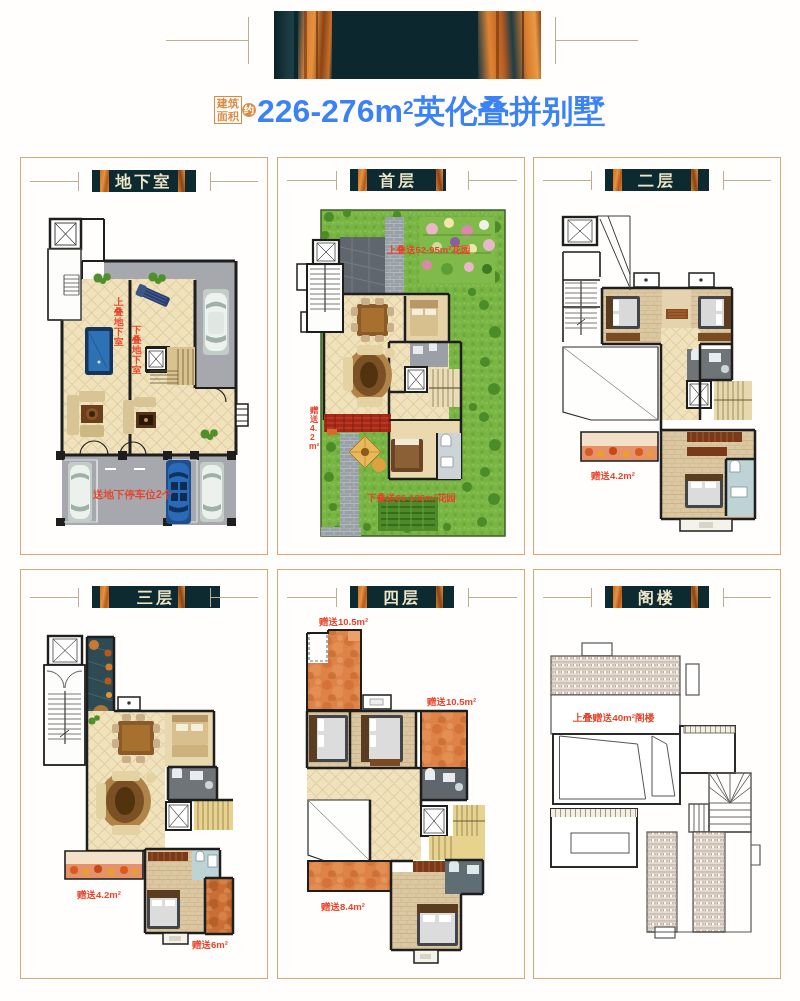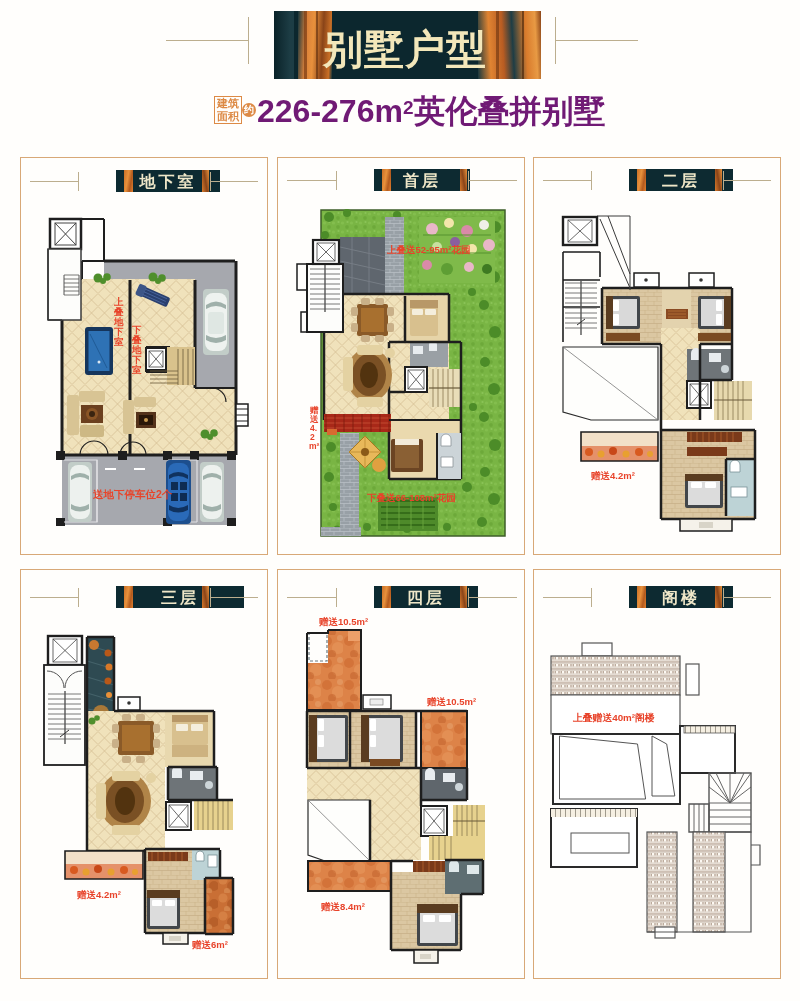--- a/index.html
+++ b/index.html
@@ -1,50 +1,49 @@
 <!DOCTYPE html>
 <html><head>
 <meta charset="utf-8">
 <style>
 html,body{margin:0;padding:0;}
 body{width:800px;height:1001px;position:relative;background:#fffefc;font-family:"Liberation Sans",sans-serif;overflow:hidden;}
 .abs{position:absolute;}
 .panel{position:absolute;width:246px;border:1px solid #d8a877;background:#fffefc;}
-.pbanner{position:absolute;height:22px;background:#0d2a31;overflow:hidden;margin-left:24px;}
+.pbanner{position:absolute;height:22px;background:#0d2a31;overflow:hidden;}
 .pbanner span{position:absolute;width:100%;text-align:center;top:2px;left:0;font-size:16px;font-weight:bold;color:#efe7c8;letter-spacing:3px;}
 .hline{position:absolute;height:1px;background:#bcae8e;}
 .vtick{position:absolute;width:1px;background:#bcae8e;}
 .wood1{position:absolute;top:0;width:9px;height:100%;background:linear-gradient(100deg,#c96f26 0%,#e8913c 40%,#b35a1e 70%,#e07f2e 100%);}
 .wood2{position:absolute;top:0;width:7px;height:100%;background:linear-gradient(80deg,#d97b2c 0%,#8a4418 50%,#e8913c 100%);}
 </style>
 </head>
 <body>
 
 <div class="abs" style="left:274px;top:11px;width:267px;height:68px;background:#0c272e;overflow:hidden;">
   <div class="abs" style="left:24px;top:0;width:34px;height:68px;background:linear-gradient(93deg,#16363d 0%,#d9803a 25%,#e8913c 45%,#8a4418 70%,#c96f26 90%,#13333a 100%);"></div>
   <div class="abs" style="left:30px;top:0;width:3px;height:68px;background:#7a3c14;opacity:0.7;"></div>
   <div class="abs" style="left:42px;top:0;width:2px;height:68px;background:#5a2c0e;opacity:0.6;"></div>
   <div class="abs" style="left:204px;top:0;width:63px;height:68px;background:linear-gradient(87deg,#17373e 0%,#e08432 20%,#b85c22 40%,#1d3d45 55%,#d97b2c 75%,#e89a44 90%,#8a4418 100%);"></div>
   <div class="abs" style="left:222px;top:0;width:3px;height:68px;background:#6a3410;opacity:0.6;"></div>
   <div class="abs" style="left:248px;top:0;width:2px;height:68px;background:#402008;opacity:0.6;"></div>
   <div class="abs" style="left:0px;top:0;width:20px;height:68px;background:linear-gradient(90deg,#0a2228,#1d3d45 80%);"></div>
-  <div class="abs" style="left:0px;top:11px;width:262px;height:52px;text-align:center;font-size:40px;font-weight:bold;color:#f3e7ba;letter-spacing:1px;">别墅户型</div>
 </div>
 
 <div class="hline" style="left:166px;top:40px;width:82px;"></div>
 <div class="vtick" style="left:248px;top:17px;height:47px;"></div>
 
 <div class="hline" style="left:556px;top:40px;width:82px;"></div>
 <div class="vtick" style="left:555px;top:17px;height:47px;"></div>
 
 <div class="abs" style="left:214px;top:96px;width:26px;height:26px;border:1.5px solid #dd8a45;color:#dd8a45;font-size:11px;font-weight:bold;line-height:13px;text-align:center;">建筑<br>面积</div>
 
 <div class="abs" style="left:242px;top:103px;width:14px;height:14px;border-radius:50%;background:#dd8a45;color:#fff;font-size:10px;font-weight:bold;text-align:center;line-height:14px;">约</div>
 
-<div class="abs" style="left:257px;top:90px;width:360px;font-size:32px;font-weight:bold;color:#701a75;letter-spacing:0px;">226-276m<span style="font-size:19px;vertical-align:8px;">2</span>英伦叠拼别墅</div>
+<div class="abs" style="left:257px;top:90px;width:360px;font-size:32px;font-weight:bold;color:#3b82f6;letter-spacing:0px;">226-276m<span style="font-size:19px;vertical-align:8px;">2</span>英伦叠拼别墅</div>
 
 <div class="panel" style="left:20px;top:157px;height:396px;"></div>
 
 <div class="panel" style="left:277px;top:157px;height:396px;"></div>
 
 <div class="panel" style="left:533px;top:157px;height:396px;"></div>
 
 <div class="panel" style="left:20px;top:569px;height:408px;"></div>
 
 <div class="panel" style="left:277px;top:569px;height:408px;"></div>

